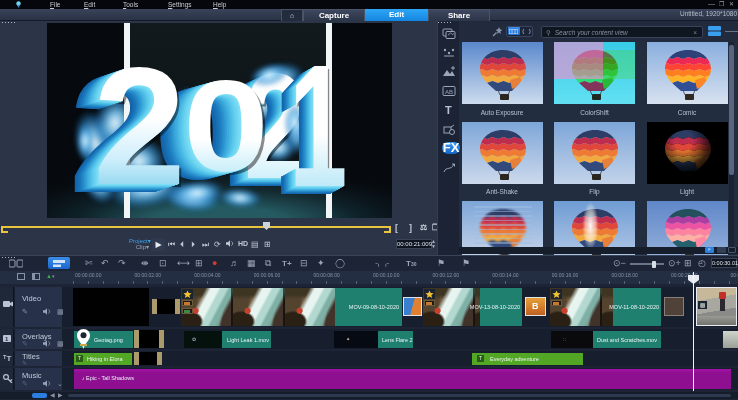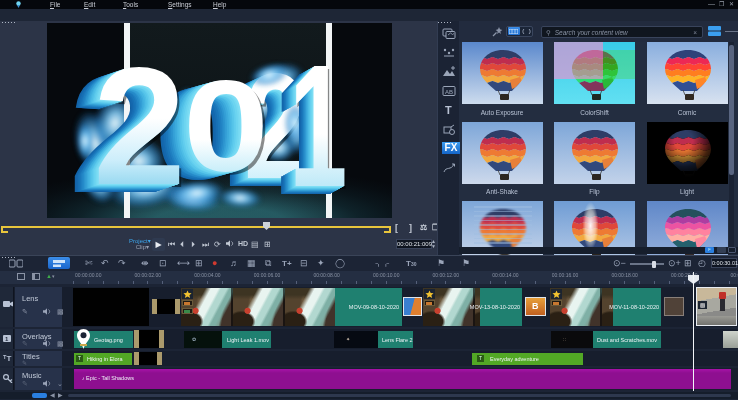--- a/index.html
+++ b/index.html
@@ -76,20 +76,27 @@
       </svg>
     <span class="mi" style="left:50px"><u>F</u>ile</span>
     <span class="mi" style="left:84px"><u>E</u>dit</span>
     <span class="mi" style="left:123px"><u>T</u>ools</span>
     <span class="mi" style="left:168px"><u>S</u>ettings</span>
     <span class="mi" style="left:213px"><u>H</u>elp</span>
     <span class="mi" style="left:708px;top:0px;color:#9aa0ac;font-size:7px">—</span>
     <span class="mi" style="left:719px;top:0px;color:#9aa0ac;font-size:6px">❐</span>
     <span class="mi" style="left:729px;top:0px;color:#9aa0ac;font-size:6px">✕</span>
   </div>
+  <div id="tabband">
+    <div class="tab" style="left:281px;width:22px;background:#232c3d;border:1px solid #4a5469;border-bottom:none;color:#cfd5df;font-size:7px">⌂</div>
+    <div class="tab" style="left:303px;width:62px;background:linear-gradient(#3d475e,#2c3548);border:1px solid #4a5469;border-bottom:none">Capture</div>
+    <div class="tab" style="left:365px;width:63px;background:linear-gradient(#2ea6f5,#1486e0)">Edit</div>
+    <div class="tab" style="left:428px;width:62px;background:linear-gradient(#3d475e,#2c3548);border:1px solid #4a5469;border-bottom:none">Share</div>
+    <span class="abs" style="left:680px;top:1px;font-size:6.5px;color:#b8bdc8">Untitled, 1920*1080</span>
+  </div>
   <div id="preview">
     <div class="abs" style="left:1px;top:0px;width:14px;height:3px;background-image:radial-gradient(circle,#aeb6c4 35%,transparent 40%);background-size:3px 3px"></div>
     <div id="frame">
 
       <div class="abs" style="left:82px;top:0;width:198px;height:195px;background:linear-gradient(#121a1d,#0d1417 60%,#0f171a)"></div>
 
       <div class="abs" style="left:0;top:0;width:345px;height:195px;background:radial-gradient(ellipse 250px 56px at 172px 198px, rgba(52,135,145,.6) 0 26%, rgba(44,115,128,.45) 42%, rgba(34,92,106,.3) 56%, rgba(26,70,84,.2) 70%, rgba(18,48,60,.1) 84%, transparent 96%)"></div>
 
       <svg class="abs" style="left:0;top:0" width="345" height="195" viewBox="0 0 345 195">
         <defs>
@@ -215,21 +222,21 @@
           <text x="3" y="8.5" font-size="6" fill="#9aa5b8" font-family="Liberation Sans">AB</text>
         </svg>
       <svg class="sbi" style="top:83.2px" viewBox="0 0 14 12">
           <text x="3" y="10" font-size="11" font-weight="bold" fill="#b8c2d4" font-family="Liberation Sans">T</text>
         </svg>
       <svg class="sbi" style="top:102.5px" viewBox="0 0 14 12">
           <rect x="2" y="3" width="7" height="6" fill="none" stroke="#9aa5b8"></rect>
           <circle cx="10" cy="8" r="2.5" fill="#1b2334" stroke="#9aa5b8"></circle>
           <path d="M9 3 l3 -2" stroke="#9aa5b8"></path>
         </svg>
-      <div class="sbi" style="top:121.3px;width:18px;height:12px;left:4px;background:linear-gradient(#3d9df0,#1565c8);border-radius:0;color:#fff;font-weight:bold;font-size:10px;text-align:center;line-height:12px">FX</div>
+      <div class="sbi" style="top:121.3px;width:18px;height:12px;left:4px;background:linear-gradient(#3d9df0,#1565c8);border-radius:6px;color:#fff;font-weight:bold;font-size:13px;text-align:center;line-height:12px">FX</div>
       <svg class="sbi" style="top:141.1px" viewBox="0 0 14 12">
           <path d="M2 10 C4 4 9 9 12 2" fill="none" stroke="#9aa5b8" stroke-width="1"></path>
           <path d="M10 2 h2.5 v2.5" fill="none" stroke="#9aa5b8" stroke-width="1"></path>
         </svg>
     </div>
     <div id="galtop">
       <svg class="abs" style="left:33px;top:5px" width="11" height="11" viewBox="0 0 11 11">
           <path d="M7 1 l1 2.2 L10.3 4 L8.3 5.6 L9 8 L7 6.6 L5 8 L5.7 5.6 L3.7 4 L6 3.2 Z" fill="#8a94a8"></path>
           <path d="M1 10 L4.5 6.5" stroke="#8a94a8" stroke-width="1.2"></path>
         </svg>
@@ -384,21 +391,21 @@
       <div class="abs" style="left:688px;top:4px;width:11px;height:9px;background:#e8ecf2;clip-path:polygon(0 0,100% 0,100% 55%,50% 100%,0 55%)"></div>
     </div>
 
     <div class="trow" style="top:31px;height:39.5px">
       <div class="ticol" style="top:0;height:39.5px"></div>
       <div class="thead" style="top:0;height:39.5px"></div>
       <svg class="abs" style="left:3px;top:13px" width="10" height="8" viewBox="0 0 10 8">
           <rect x="0" y="1" width="7" height="6" rx="1" fill="#b8c2d4"></rect>
           <path d="M7 3 L10 1.5 V6.5 L7 5 Z" fill="#b8c2d4"></path>
         </svg>
-      <div class="tname" style="top:7px">Lens</div>
+      <div class="tname" style="top:7px">Video</div>
       <div class="hic" style="left:22px;top:21px">✎</div>
       <div class="hic" style="left:43px;top:21px"><svg width="8" height="7" viewBox="0 0 8 7">
             <path d="M0 2.2 H2 L4 0.3 V6.7 L2 4.8 H0 Z" fill="#9aa4b8"></path>
             <path d="M5.5 1.5 C7 2.5 7 4.5 5.5 5.5" stroke="#9aa4b8" fill="none" stroke-width=".8"></path>
           </svg></div>
       <div class="hic" style="left:57px;top:21px">▩</div>
       <div class="clip" style="left:73px;top:1px;width:76px;height:37.5px;background:#010101"></div>
       <div class="tanclip" style="left:152px;top:12px;width:28px;height:15px"></div>
       <div class="clip" style="left:181px;top:1px;width:221px;height:37.5px;background:#1f8070">
         <div class="ph phA" style="left:0;width:154px"></div>

